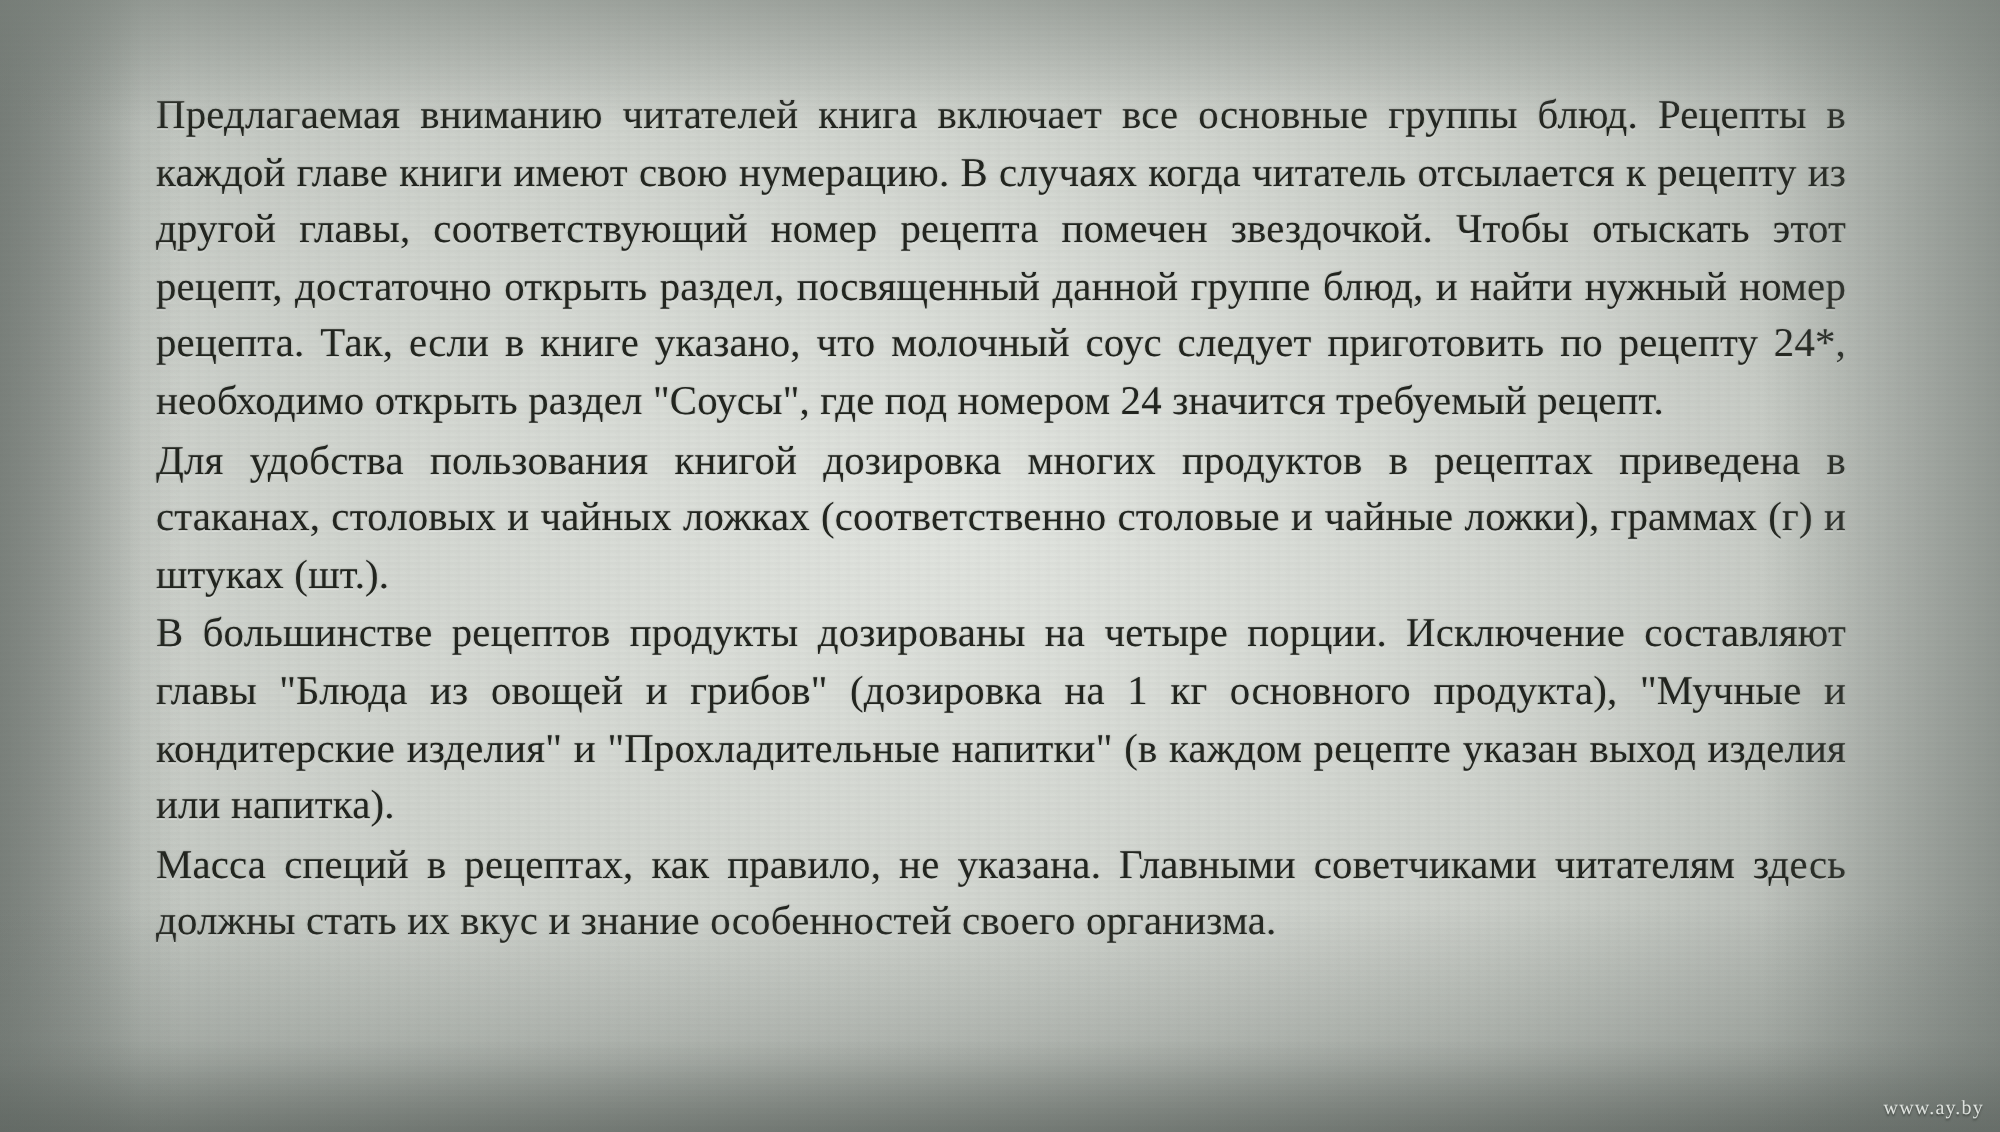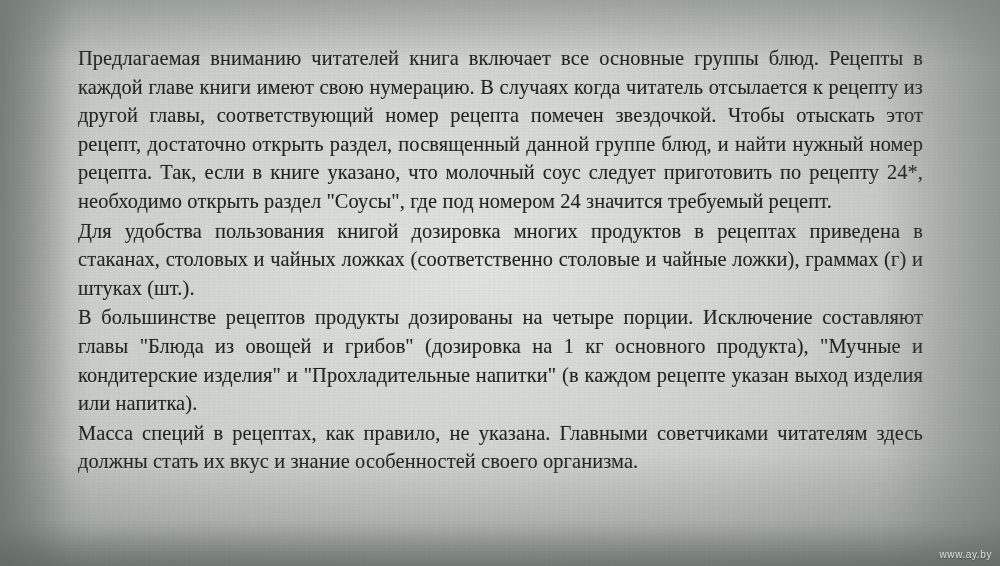--- a/index.html
+++ b/index.html
@@ -71,21 +71,21 @@
   .para {
     margin: 0 0 0 0;
   }
   .para + .para {
     margin-top: 1px;
   }
   .watermark {
     position: absolute;
     right: 8px;
     bottom: 6px;
-    font-family: Liberation Sans, sans-serif;
+    font-family: Liberation Serif, serif;
     font-size: 10px;
     color: rgba(245,248,244,0.85);
     letter-spacing: 0.6px;
     text-shadow: 0 1px 1px rgba(40,45,40,0.6);
     margin-top: 29px;
   }
   .blur-soft {
     filter: blur(0.25px);
   }
 </style>

